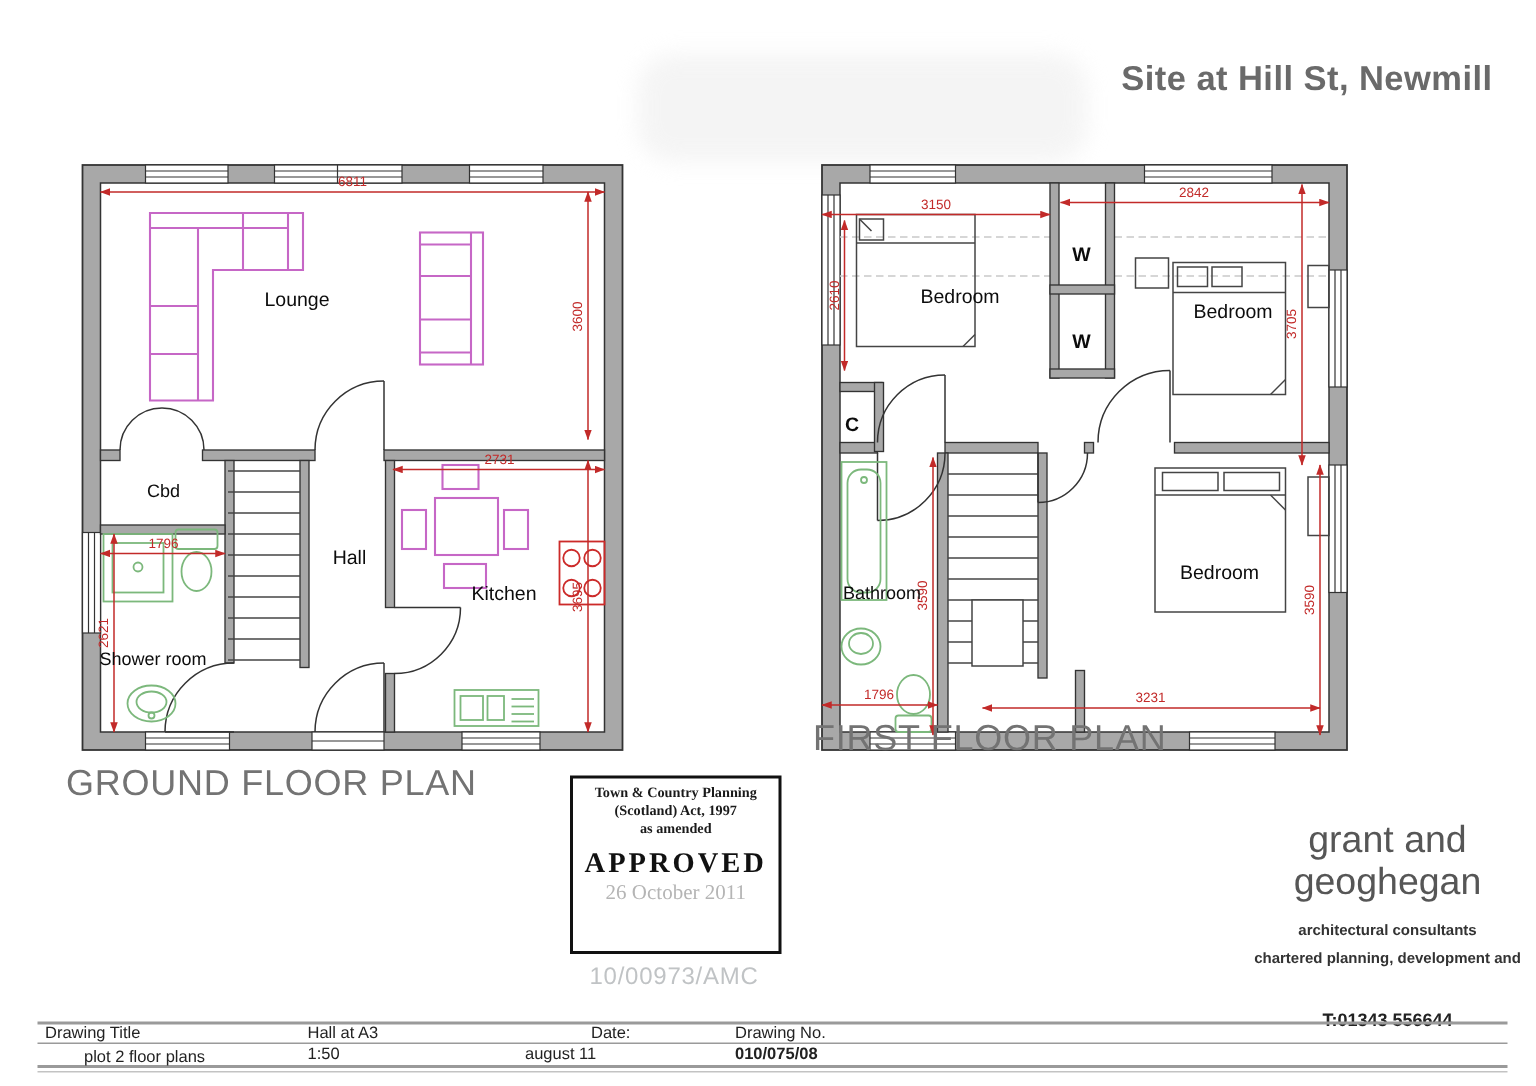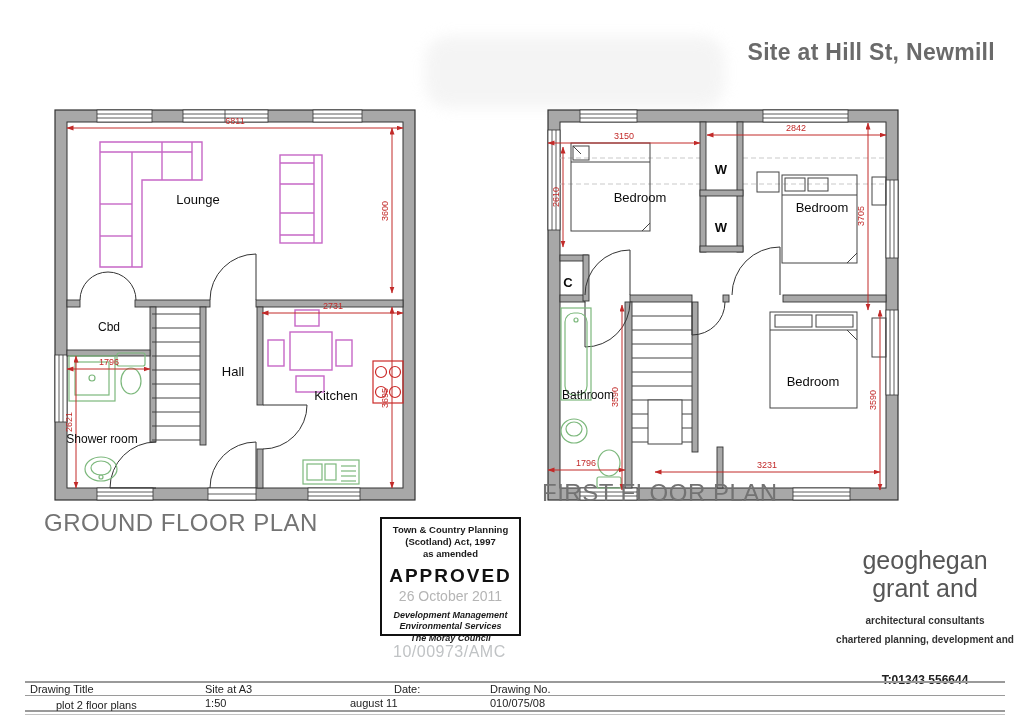--- a/index.html
+++ b/index.html
@@ -9,21 +9,21 @@
   
   .site-title{top:39px;right:29px;font-size:23px;font-weight:600;color:#6a6a6a;letter-spacing:.3px;}
   .smudge{left:425px;top:36px;width:300px;height:72px;background:#ececec;opacity:.55;
           filter:blur(7px);border-radius:24px;}
   
   .plan-caption{font-size:24px;font-weight:500;color:#737373;letter-spacing:.5px;}
   .cap-ground{left:44px;top:509px;}
   .cap-first{left:542px;top:479px;}
   
   .stamp{left:380px;top:517px;width:141px;height:119px;border:2px solid #111;background:#fff;
-         text-align:center;padding-top:5px;box-sizing:border-box;}
+         text-align:center;padding-top:5px;box-sizing:border-box;font-family:Liberation Serif, serif;}
   .stamp .act{font-size:9.5px;font-weight:700;line-height:1.25;color:#1a1a1a;}
   .stamp .approved{font-size:19px;font-weight:700;letter-spacing:2px;margin-top:5px;color:#111;}
   .stamp .appr-date{font-size:14px;color:#b5b5b5;margin-top:1px;}
   .stamp .dept{font-size:9px;font-weight:700;font-style:italic;line-height:1.3;margin-top:6px;color:#1a1a1a;}
   .watermark{left:393px;top:643px;font-size:16px;color:#c0c3c5;letter-spacing:.5px;}
   
   .firm{left:830px;top:546px;width:190px;text-align:center;}
   .firm-name{font-size:25px;color:#565656;line-height:1.12;}
   .firm-tag{font-size:10px;font-weight:600;color:#333;margin-top:9px;line-height:1.9;}
   .firm-contact{font-size:12px;font-weight:600;color:#222;margin-top:23px;line-height:1.35;}
@@ -336,49 +336,44 @@
 
 <div class="abs plan-caption cap-ground">GROUND FLOOR PLAN</div>
 <div class="abs plan-caption cap-first">FIRST FLOOR PLAN</div>
 
 <div class="abs stamp">
   <div class="act">Town &amp; Country Planning</div>
   <div class="act">(Scotland) Act, 1997</div>
   <div class="act">as amended</div>
   <div class="approved">APPROVED</div>
   <div class="appr-date">26 October 2011</div>
-  <div class="dept">
-    <div>Development Management</div>
-    <div>Environmental Services</div>
-    <div>The Moray Council</div>
-  </div>
 </div>
 
 <div class="abs watermark">10/00973/AMC</div>
 
 <div class="abs firm">
+  <div class="firm-name">grant and</div>
   <div class="firm-name">geoghegan</div>
-  <div class="firm-name">grant and</div>
   <div class="firm-tag">
     <div>architectural consultants</div>
     <div>chartered planning, development and</div>
   </div>
   <div class="firm-contact">
     <div>T:01343 556644</div>
   </div>
 </div>
 
 <div>
   <div class="tb-line" style="top:681px;height:2px;"></div>
   <div class="tb-line" style="top:695px;"></div>
   <div class="tb-line" style="top:710px;height:2px;"></div>
   <div class="tb-line" style="top:714px;background:#c3c3c3;"></div>
 
   <div class="tb-text tb-head" style="left:30px;top:683px;">Drawing Title</div>
-  <div class="tb-text tb-head" style="left:205px;top:683px;">Site at A3</div>
+  <div class="tb-text tb-head" style="left:205px;top:683px;">Hall at A3</div>
   <div class="tb-text tb-head" style="left:350px;top:683px;padding-left:44px;">Date:</div>
   <div class="tb-text tb-head" style="left:490px;top:683px;">Drawing No.</div>
 
   <div class="tb-text" style="left:30px;top:699px;margin-left:26px;">plot 2 floor plans</div>
   <div class="tb-text" style="left:205px;top:697px;">1:50</div>
   <div class="tb-text" style="left:350px;top:697px;">august 11</div>
-  <div class="tb-text" style="left:490px;top:697px;">010/075/08</div>
+  <div class="tb-text" style="left:490px;top:697px;font-weight:bold;">010/075/08</div>
 </div>
 
 </body></html>

